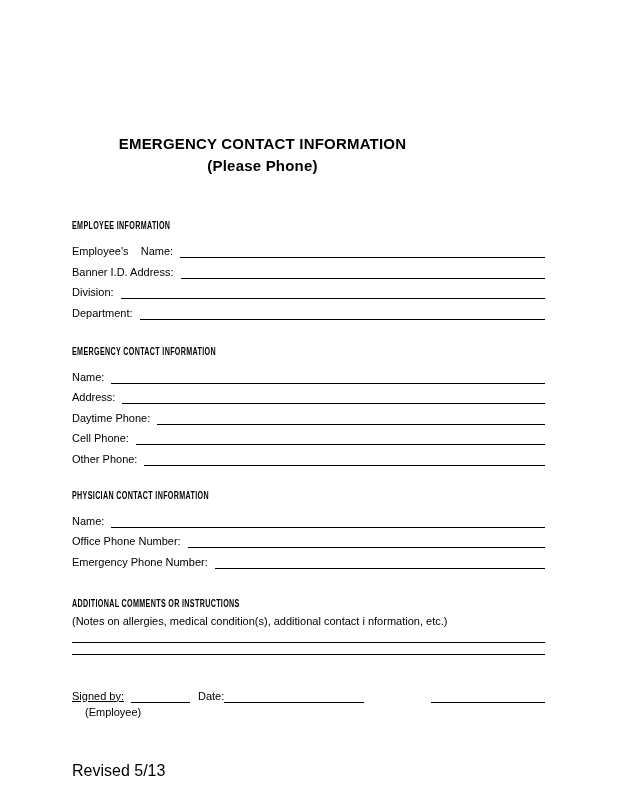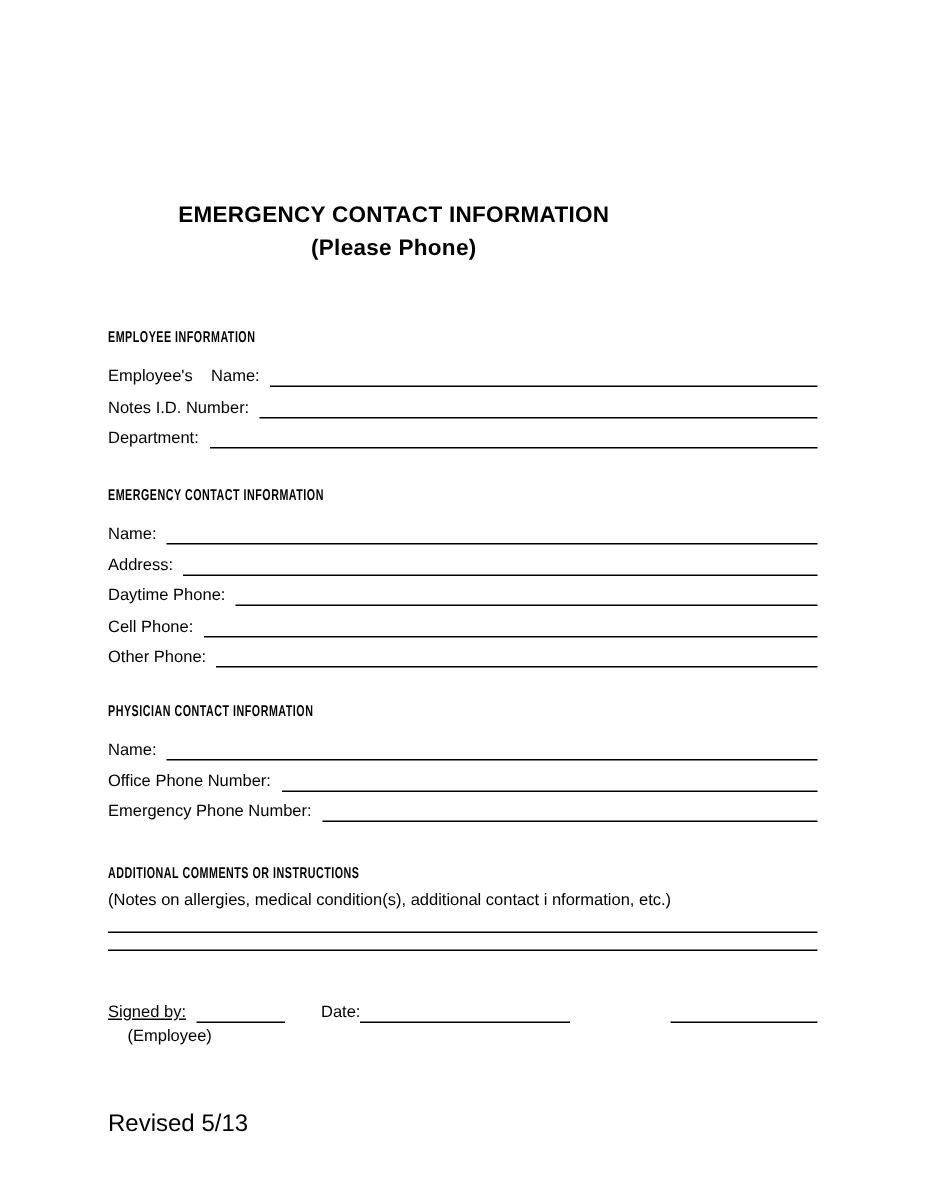--- a/index.html
+++ b/index.html
@@ -81,21 +81,21 @@
     align-items: flex-end;
     height: 14px;
   }
   .sig-label {
     font-size: 11px;
     line-height: 13px;
     white-space: pre;
     flex: 0 0 auto;
   }
   .sig-label.signed { padding-right: 7px; text-decoration: underline; }
-  .sig-label.date { margin-left: 24px; }
+  .sig-label.date { margin-left: 8px; }
   .sig-line {
     border-bottom: 1.5px solid #000;
     height: 12px;
     flex: 0 0 auto;
   }
   .sig-line.short { width: 59px; }
   .sig-line.medium { width: 140px; }
   .sig-spacer { width: 67px; flex: 0 0 auto; }
   .sig-line.right-extra { flex: 1 1 auto; }
   .employee-caption {
@@ -122,21 +122,25 @@
   </div>
 
   <div class="content">
 
     <div class="section-heading sec1">EMPLOYEE INFORMATION</div>
     <div class="field-row first">
       <span class="field-label">Employee's    Name:</span>
       <span class="fill-line"></span>
     </div>
     <div class="field-row">
-      <span class="field-label">Notes I.D. Number:</span>
+      <span class="field-label">Banner I.D. Address:</span>
+      <span class="fill-line"></span>
+    </div>
+    <div class="field-row">
+      <span class="field-label">Division:</span>
       <span class="fill-line"></span>
     </div>
     <div class="field-row">
       <span class="field-label">Department:</span>
       <span class="fill-line"></span>
     </div>
 
     <div class="section-heading sec2">EMERGENCY CONTACT INFORMATION</div>
     <div class="field-row first">
       <span class="field-label">Name:</span>

